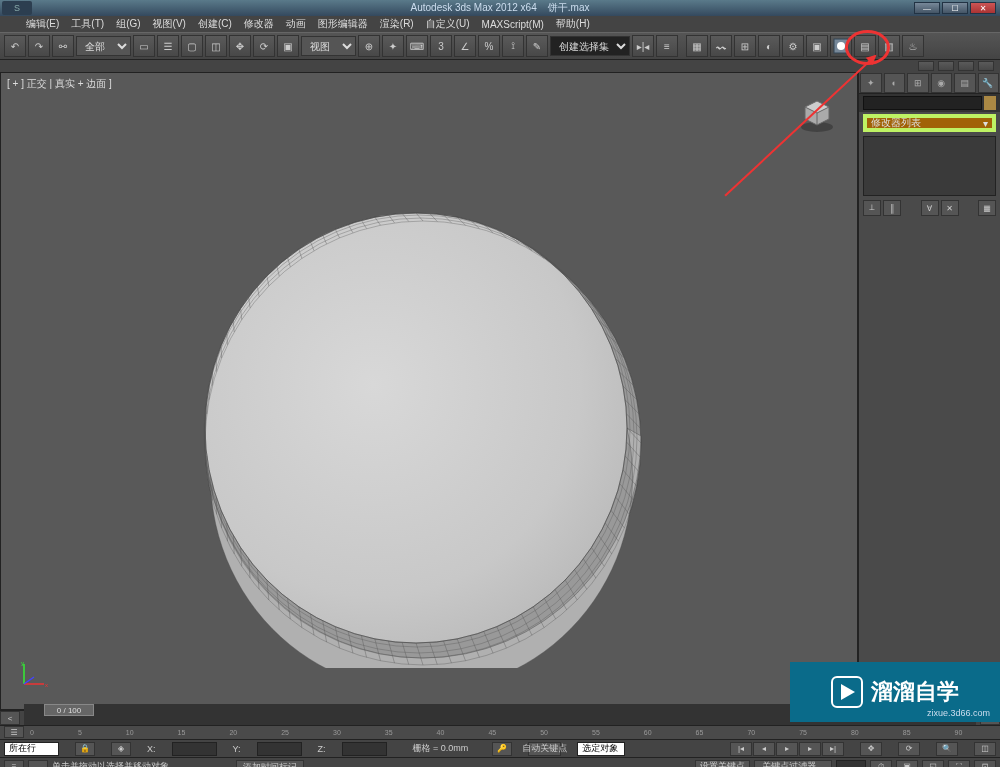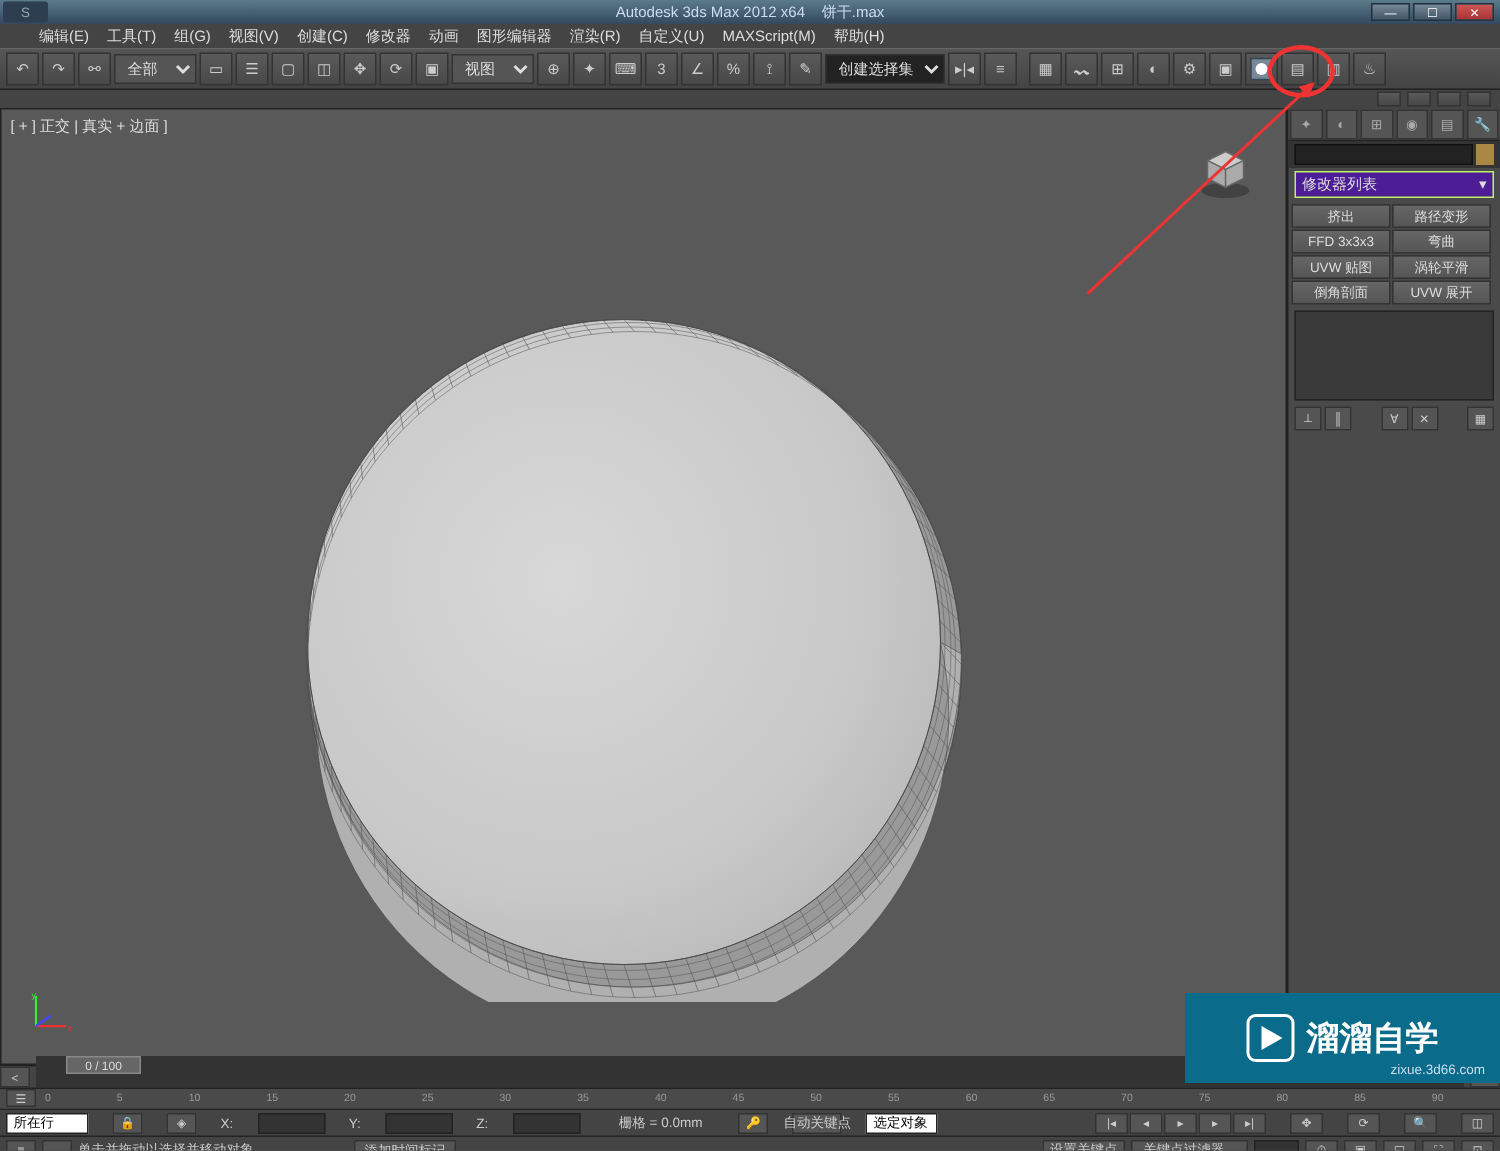--- a/index.html
+++ b/index.html
@@ -36,21 +36,21 @@
 
 .cylinder-container { position: absolute; top: 115px; left: 185px; width: 460px; height: 480px; }
 
 
 .command-panel { width: 142px; background: #4a4a4a; border-left: 1px solid #222; display: flex; flex-direction: column; }
 .panel-tabs { height: 22px; background: #444; display: flex; border-bottom: 1px solid #222; }
 .panel-tab { width: 23px; height: 20px; background: #555; border: 1px solid #333; margin: 1px; cursor: pointer; display: flex; align-items: center; justify-content: center; font-size: 9px; color: #aaa; }
 .panel-header { height: 18px; background: #333; display: flex; align-items: center; padding: 0 4px; }
 .panel-input { flex: 1; height: 14px; background: #222; border: 1px solid #111; color: #ccc; font-size: 9px; }
 .panel-color { width: 14px; height: 14px; background: #a84; margin-left: 2px; }
-.modifier-list { height: 18px; background: #4c1d95; border: 1px solid #bef264; margin: 2px 4px; display: flex; align-items: center; padding: 0 4px; font-size: 10px; color: #ddd; }
+.modifier-list { height: 18px; background: #a16207; border: 4px solid #bef264; margin: 2px 4px; display: flex; align-items: center; padding: 0 4px; font-size: 10px; color: #ddd; }
 .modifier-buttons { display: flex; flex-wrap: wrap; gap: 1px; padding: 2px; }
 .mod-btn { width: 66px; height: 16px; background: linear-gradient(#666, #555); border: 1px solid #333; font-size: 9px; color: #ddd; display: flex; align-items: center; justify-content: center; cursor: pointer; }
 .mod-stack { height: 60px; background: #3a3a3a; border: 1px solid #222; margin: 2px 4px; }
 .mod-toolbar { height: 20px; display: flex; gap: 2px; padding: 2px 4px; align-items: center; }
 .mod-tool-btn { width: 18px; height: 16px; background: #555; border: 1px solid #333; cursor: pointer; font-size: 8px; color: #ccc; display: flex; align-items: center; justify-content: center; }
 
 
 .timeline-area { height: 15px; background: #444; display: flex; align-items: center; border-top: 1px solid #222; }
 .time-slider { flex: 1; height: 28px; background: #333; margin: 3px 4px; position: relative; }
 .time-marker { position: absolute; left: 20px; top: 0px; width: 50px; height: 12px; background: #666; border: 1px solid #888; font-size: 8px; color: #ddd; display: flex; align-items: center; justify-content: center; }
@@ -327,30 +327,20 @@
       <div class="panel-tab">🔧</div>
     </div>
     <div class="panel-header">
       <input class="panel-input" style="">
       <div class="panel-color"></div>
     </div>
     <div class="modifier-list">
       <span>修改器列表</span>
       <span style="margin-left:auto">▾</span>
     </div>
-    <div class="modifier-buttons">
-      <div class="mod-btn">挤出</div>
-      <div class="mod-btn">路径变形</div>
-      <div class="mod-btn">FFD 3x3x3</div>
-      <div class="mod-btn">弯曲</div>
-      <div class="mod-btn">UVW 贴图</div>
-      <div class="mod-btn">涡轮平滑</div>
-      <div class="mod-btn">倒角剖面</div>
-      <div class="mod-btn">UVW 展开</div>
-    </div>
     <div class="mod-stack"></div>
     <div class="mod-toolbar">
       <div class="mod-tool-btn">⟂</div>
       <div class="mod-tool-btn">║</div>
       <div style="flex:1"></div>
       <div class="mod-tool-btn">∀</div>
       <div class="mod-tool-btn">✕</div>
       <div style="flex:1"></div>
       <div class="mod-tool-btn">▦</div>
     </div>

